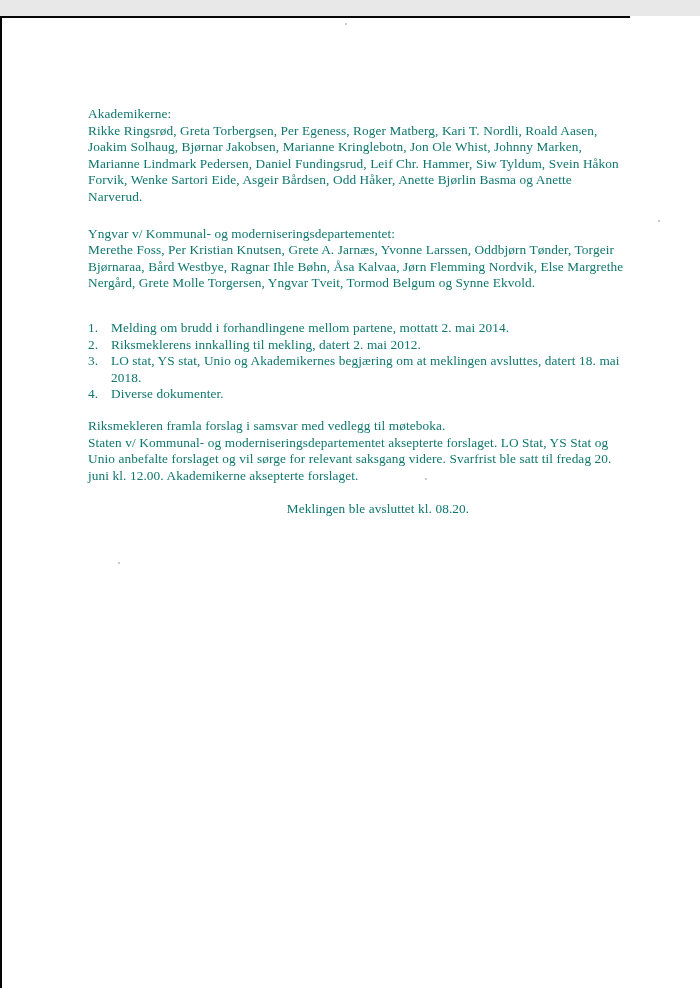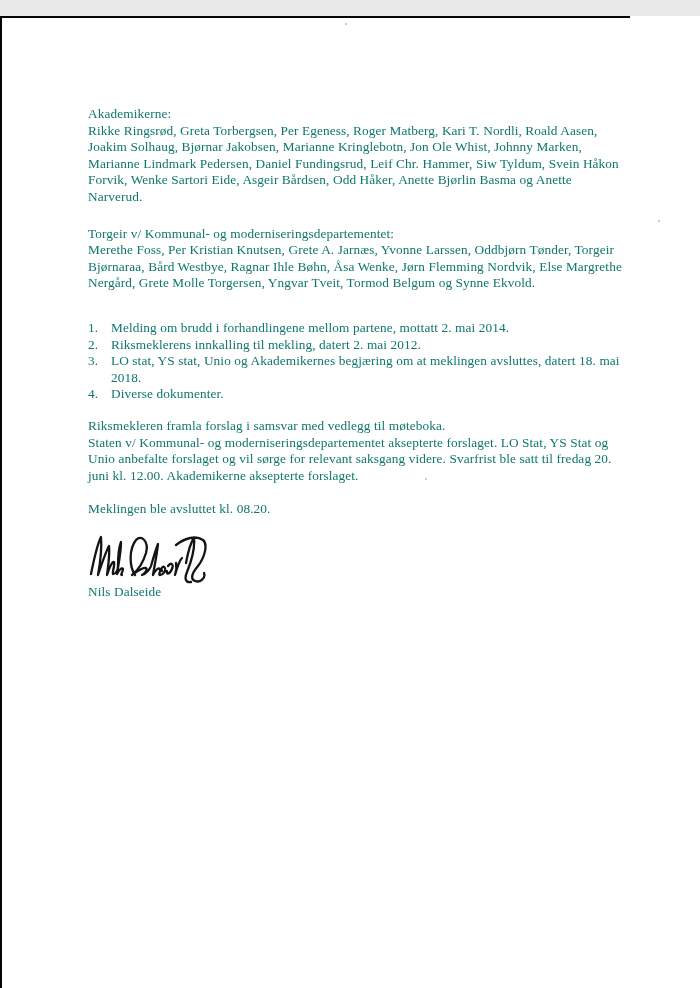--- a/index.html
+++ b/index.html
@@ -28,21 +28,21 @@
   .sec { margin:0; }
   .sec-staten    { margin-top:20px; }
   .sec-fremlagt  { margin-top:28px; }
   .fremlagt-heading { text-decoration:underline; text-underline-offset:2px; }
   .list { margin:0; }
   .list-item { display:flex; }
   .list-num { width:23px; flex:0 0 23px; }
   .list-text { flex:1; }
   .sec-sted      { margin-top:17px; }
   .sec-forslag   { margin-top:15px; }
-  .sec-avsluttet { margin-top:17px; }
+  .sec-avsluttet { margin-top:17px;text-align:center; }
   .sec-signature { margin-top:12px; }
   .sig-svg { display:block; }
   .sig-svg path { fill:none; stroke:#141414; stroke-width:2.3; stroke-linecap:round; stroke-linejoin:round; }
 </style>
 </head>
 <body>
 
 <div class="page">
 
   <div class="edge edge-top"></div>
@@ -59,23 +59,23 @@
     <div class="sec sec-akademikerne">
       <div>Akademikerne:</div>
       <div class="pre">Rikke Ringsrød, Greta Torbergsen, Per Egeness, Roger Matberg, Kari T. Nordli, Roald Aasen,
 Joakim Solhaug, Bjørnar Jakobsen, Marianne Kringlebotn, Jon Ole Whist, Johnny Marken,
 Marianne Lindmark Pedersen, Daniel Fundingsrud, Leif Chr. Hammer, Siw Tyldum, Svein Håkon
 Forvik, Wenke Sartori Eide, Asgeir Bårdsen, Odd Håker, Anette Bjørlin Basma og Anette
 Narverud.</div>
     </div>
 
     <div class="sec sec-staten">
-      <div>Torgeir v/ Kommunal- og moderniseringsdepartementet:</div>
+      <div>Yngvar v/ Kommunal- og moderniseringsdepartementet:</div>
       <div class="pre">Merethe Foss, Per Kristian Knutsen, Grete A. Jarnæs, Yvonne Larssen, Oddbjørn Tønder, Torgeir
-Bjørnaraa, Bård Westbye, Ragnar Ihle Bøhn, Åsa Wenke, Jørn Flemming Nordvik, Else Margrethe
+Bjørnaraa, Bård Westbye, Ragnar Ihle Bøhn, Åsa Kalvaa, Jørn Flemming Nordvik, Else Margrethe
 Nergård, Grete Molle Torgersen, Yngvar Tveit, Tormod Belgum og Synne Ekvold.</div>
     </div>
 
     <div class="sec sec-fremlagt">
       <div class="list">
         <div class="list-item">
           <span class="list-num">1.</span>
           <span class="list-text pre">Melding om brudd i forhandlingene mellom partene, mottatt 2. mai 2014.</span>
         </div>
         <div class="list-item">
@@ -95,23 +95,15 @@
     </div>
 
 
     <div class="sec sec-forslag pre">Riksmekleren framla forslag i samsvar med vedlegg til møteboka.
 Staten v/ Kommunal- og moderniseringsdepartementet aksepterte forslaget. LO Stat, YS Stat og
 Unio anbefalte forslaget og vil sørge for relevant saksgang videre. Svarfrist ble satt til fredag 20.
 juni kl. 12.00. Akademikerne aksepterte forslaget.</div>
 
     <div class="sec sec-avsluttet pre">Meklingen ble avsluttet kl. 08.20.</div>
 
-    <div class="sec sec-signature">
-      <svg class="sig-svg" width="128" height="54" viewBox="0 0 128 54" aria-hidden="true">
-        <path d="M3,44 C6,29 10,13 13,7 C14,19 12,34 10,45 C14,33 18,21 21,16 C22,26 20,37 19,45 C21,39 24,31 26,32 C27,36 24,42 25,44 C28,44 30,40 30,36 C30,26 31,17 33,12 C33,23 30,37 29,44 C31,40 34,37 35,39 C35,42 32,45 34,45"></path>
-        <path d="M47,45 C41,36 41,19 48,10 C54,4 61,12 58,23 C55,33 49,41 44,45 C50,41 55,37 58,38 C60,40 56,44 54,45 C58,44 62,39 63,36 C65,29 68,19 70,14 C69,25 66,38 65,45 C67,41 70,37 72,39 C73,41 70,45 72,45 C75,45 78,41 77,38 C76,35 72,38 74,41 M80,36 C83,32 86,34 84,39 C82,44 78,45 79,41 M88,33 C89,38 88,42 87,45 C89,38 92,30 94,28"></path>
-        <path d="M98,33 C100,22 103,12 106,8 C107,17 103,32 99,42 C96,49 98,53 103,52 M88,15 C97,8 108,5 115,10 C120,14 117,27 110,36 C104,43 102,49 107,51 C112,53 118,48 116,43"></path>
-      </svg>
-      <div>Nils Dalseide</div>
-    </div>
 
   </div>
 </div>
 
 </body></html>

